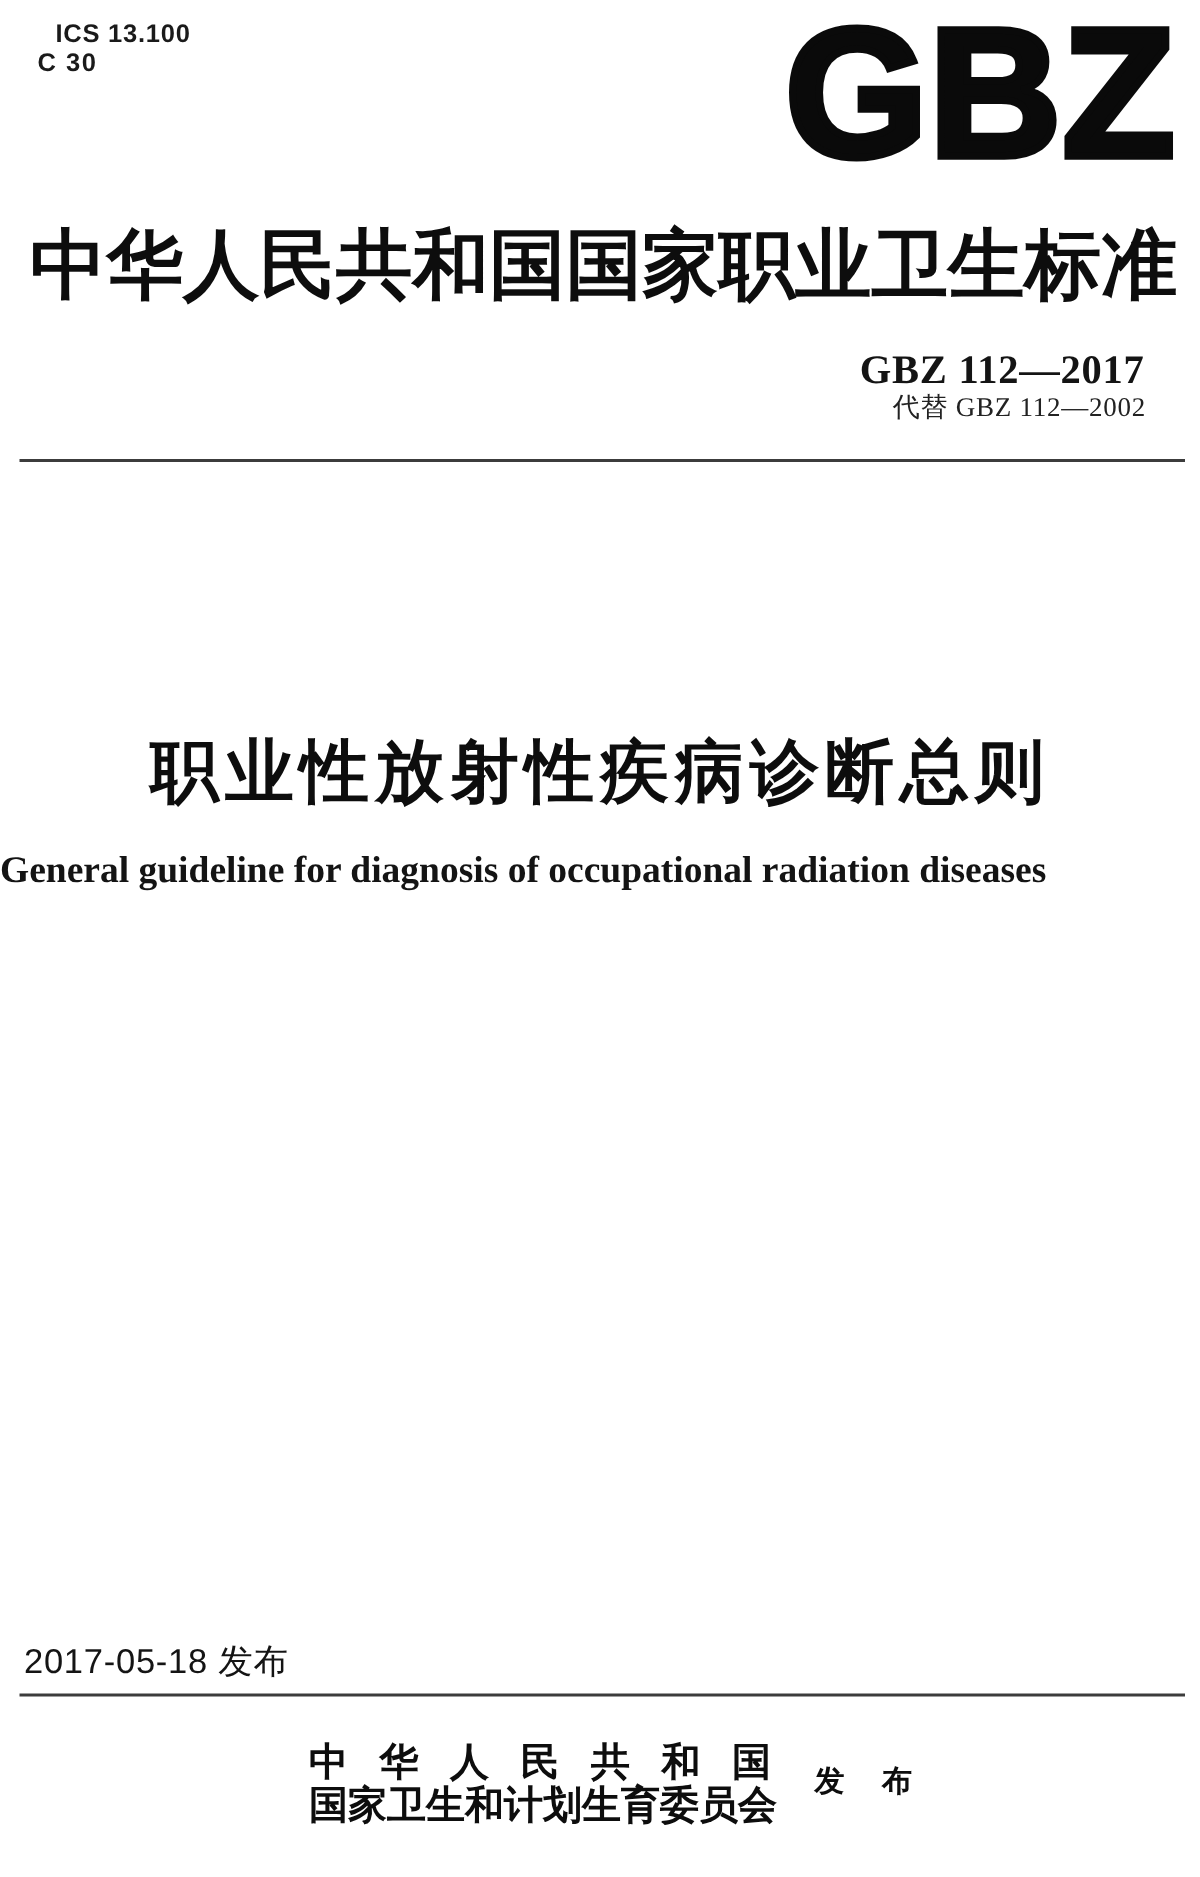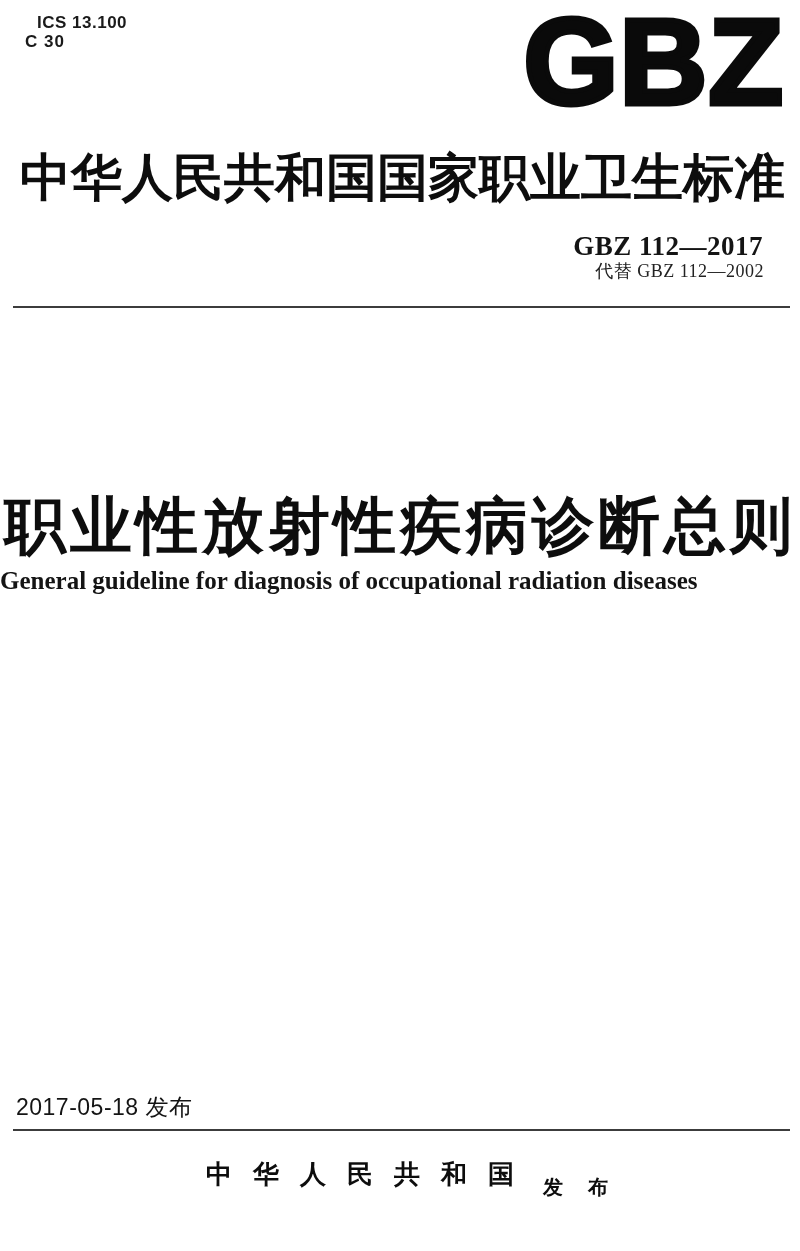--- a/index.html
+++ b/index.html
@@ -50,21 +50,21 @@
     text-align:right;white-space:nowrap;
   }
 
   .rule{background:#3c3c3c;height:2px;left:13px;width:777px;}
   .rule-top{top:306px;}
   .rule-bottom{top:1129px;}
 
   .title-cn{
     left:0;top:484px;width:800px;text-align:center;
     font-family:"Liberation Sans","DejaVu Sans",sans-serif;
-    font-weight:bold;font-size:62px;color:#0d0d0d;letter-spacing:4px;
+    font-weight:bold;font-size:46px;color:#0d0d0d;letter-spacing:4px;
     white-space:nowrap;
   }
   .title-en{
     left:0;top:567px;width:800px;text-align:left;
     font-family:"Liberation Serif","DejaVu Serif",serif;
     font-weight:bold;font-size:25px;color:#141414;
     white-space:nowrap;
   }
 
   .date-row{
@@ -137,15 +137,16 @@
 <div class="abs issuer">
   <div class="issuer-line1">
       <span>中</span>
       <span>华</span>
       <span>人</span>
       <span>民</span>
       <span>共</span>
       <span>和</span>
       <span>国</span>
     </div>
+  <div class="issuer-line2">国家卫生和计划生育委员会</div>
 </div>
 
 <div class="abs publish-label">发 布</div>
 
 </body></html>

